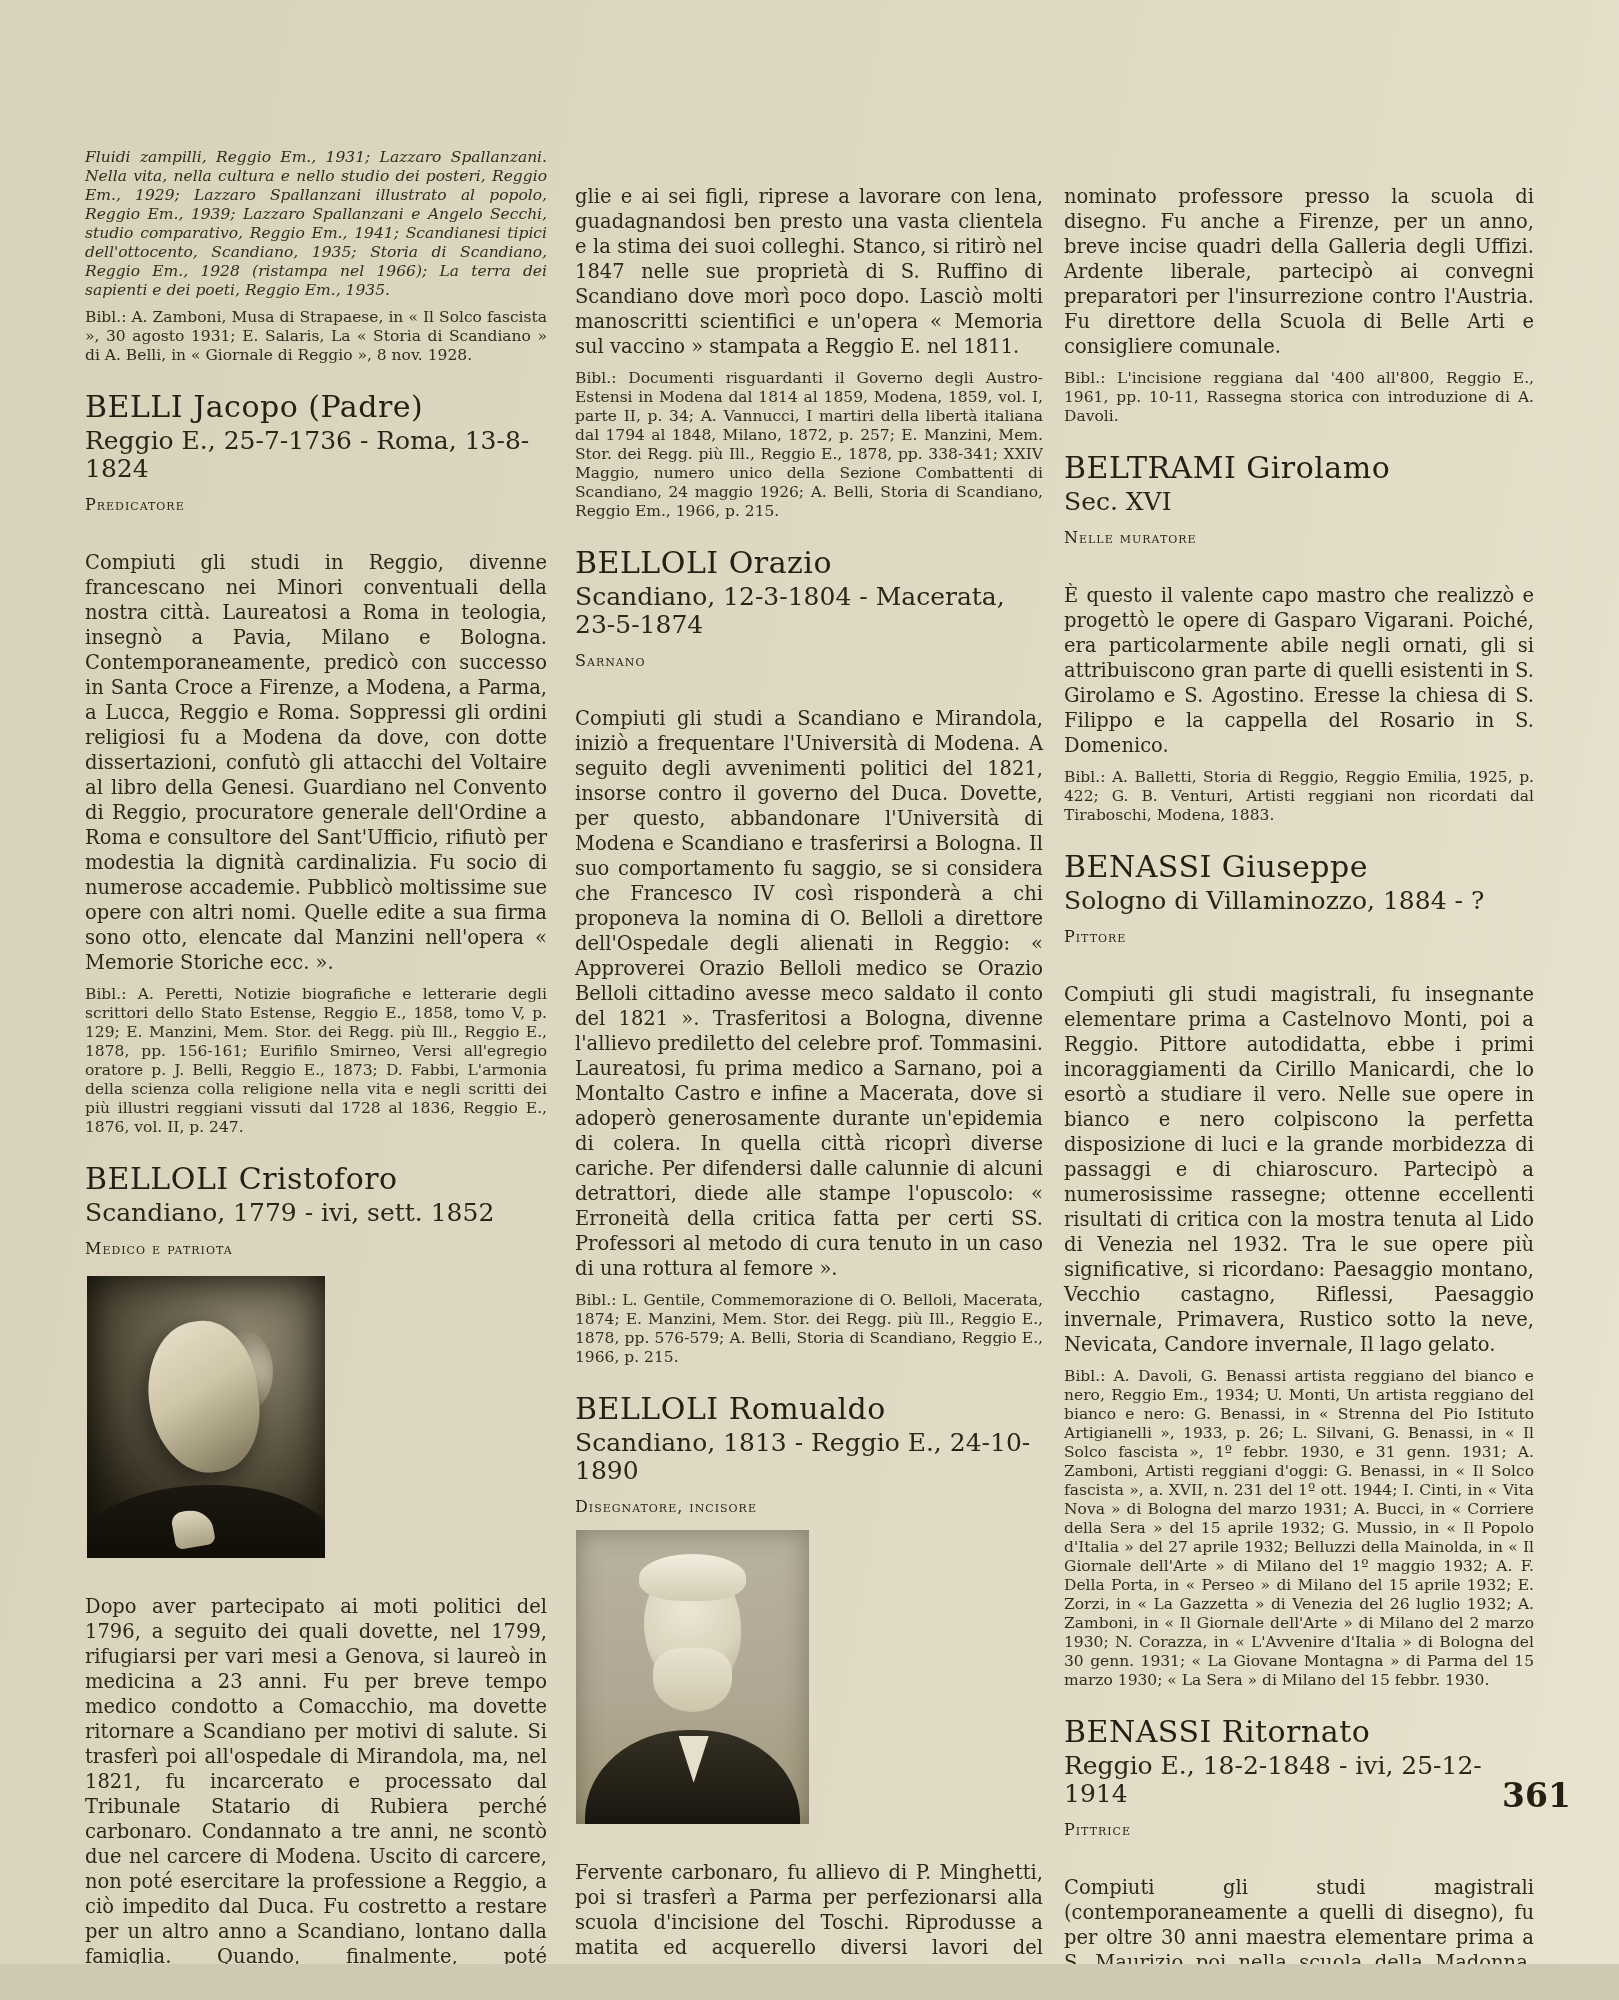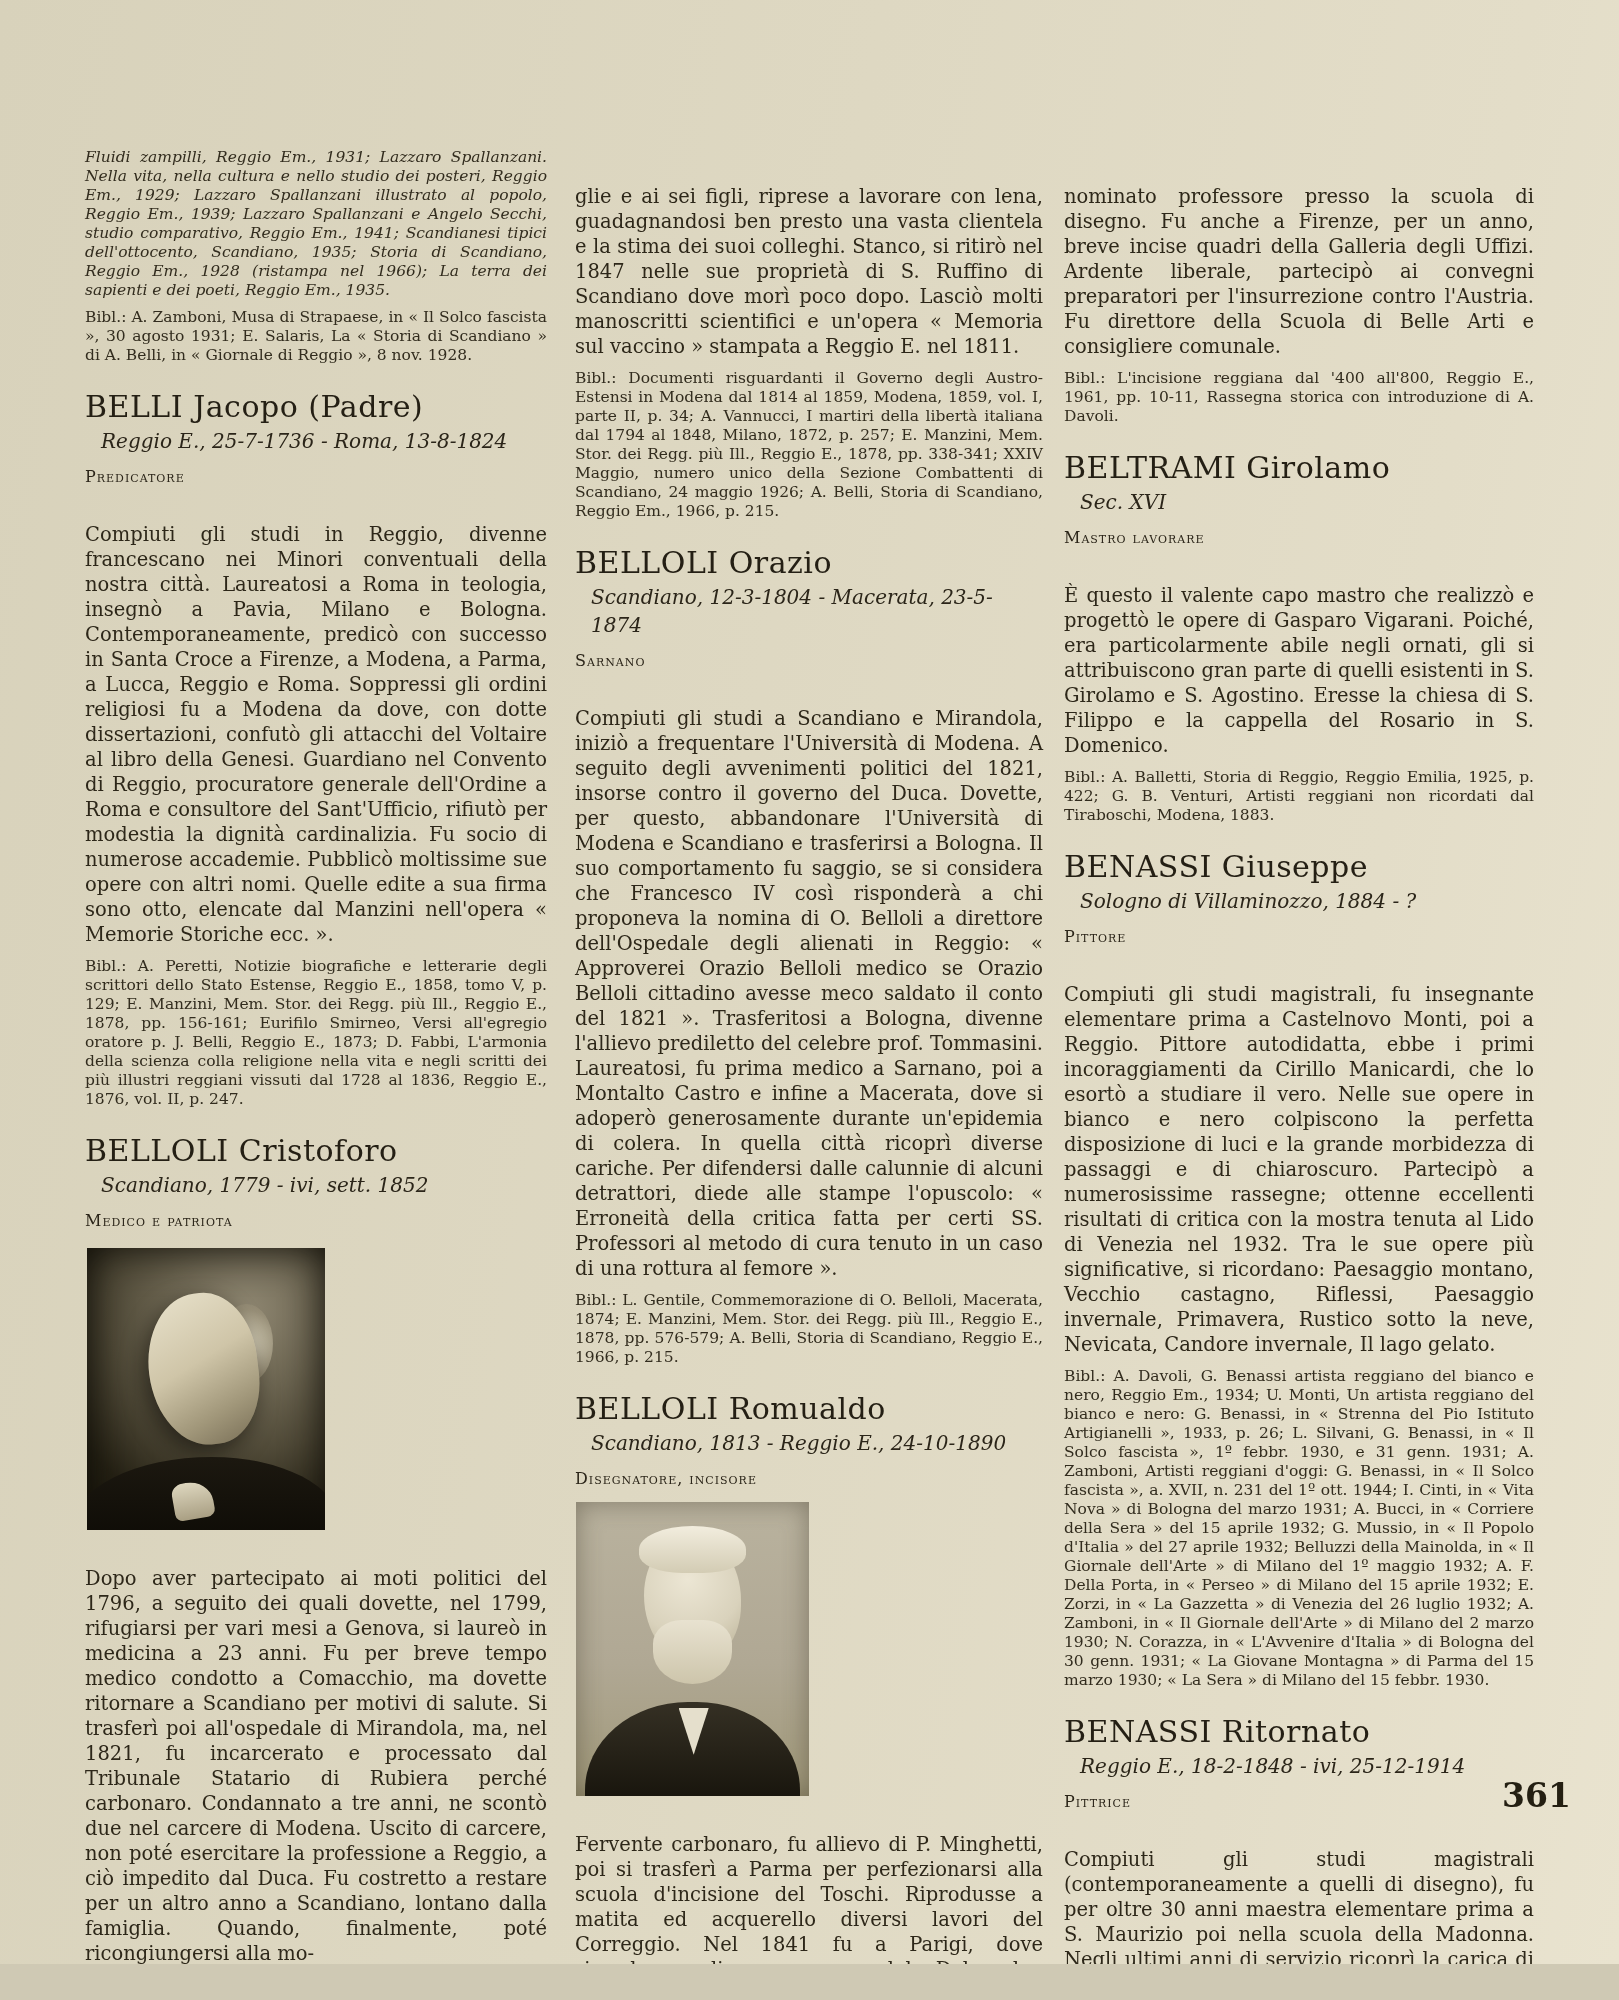--- a/index.html
+++ b/index.html
@@ -29,21 +29,21 @@
   .small-text{
     font-size:15.5px;line-height:19px;text-align:justify;
     margin-bottom:8px;color:#322c1e;
   }
   .italic{font-style:italic;}
   .entry{margin-top:24px;}
   .entry-name{
     font-size:30px;font-weight:normal;letter-spacing:.5px;
     margin:0 0 3px 0;color:#241f14;
   }
-  .entry-dates{font-size:20px;line-height:28px;margin:0 0 2px 16px;font-style:italic;}
+  .entry-dates{font-size:25px;line-height:28px;margin:0 0 2px 0;}
   .entry-prof{
     font-variant:small-caps;font-size:16px;letter-spacing:1px;
     margin:12px 0 14px 0;
   }
 
   
   .photo{position:relative;overflow:hidden;}
   .photo1{
     width:238px;height:282px;margin:18px 0 22px 2px;
     background:radial-gradient(circle at 68% 22%, #8d8570 0%, #6b6450 30%, #4f4937 52%, #262215 78%, #161309 100%);
@@ -169,21 +169,21 @@
     </section>
   </div>
 
   <div class="col col3">
     <p class="body-text">nominato professore presso la scuola di disegno. Fu anche a Firenze, per un anno, breve incise quadri della Galleria degli Uffizi. Ardente liberale, partecipò ai convegni preparatori per l'insurrezione contro l'Austria. Fu direttore della Scuola di Belle Arti e consigliere comunale.</p>
     <p class="small-text">Bibl.: L'incisione reggiana dal '400 all'800, Reggio E., 1961, pp. 10-11, Rassegna storica con introduzione di A. Davoli.</p>
 
     <section class="entry">
       <h2 class="entry-name">BELTRAMI Girolamo</h2>
       <p class="entry-dates">Sec. XVI</p>
-      <p class="entry-prof">Mastro lavorare</p>
+      <p class="entry-prof">Nelle muratore</p>
       <p class="body-text">È questo il valente capo mastro che realizzò e progettò le opere di Gasparo Vigarani. Poiché, era particolarmente abile negli ornati, gli si attribuiscono gran parte di quelli esistenti in S. Girolamo e S. Agostino. Eresse la chiesa di S. Filippo e la cappella del Rosario in S. Domenico.</p>
       <p class="small-text">Bibl.: A. Balletti, Storia di Reggio, Reggio Emilia, 1925, p. 422; G. B. Venturi, Artisti reggiani non ricordati dal Tiraboschi, Modena, 1883.</p>
     </section>
 
     <section class="entry">
       <h2 class="entry-name">BENASSI Giuseppe</h2>
       <p class="entry-dates">Sologno di Villaminozzo, 1884 - ?</p>
       <p class="entry-prof">Pittore</p>
       <p class="body-text">Compiuti gli studi magistrali, fu insegnante elementare prima a Castelnovo Monti, poi a Reggio. Pittore autodidatta, ebbe i primi incoraggiamenti da Cirillo Manicardi, che lo esortò a studiare il vero. Nelle sue opere in bianco e nero colpiscono la perfetta disposizione di luci e la grande morbidezza di passaggi e di chiaroscuro. Partecipò a numerosissime rassegne; ottenne eccellenti risultati di critica con la mostra tenuta al Lido di Venezia nel 1932. Tra le sue opere più significative, si ricordano: Paesaggio montano, Vecchio castagno, Riflessi, Paesaggio invernale, Primavera, Rustico sotto la neve, Nevicata, Candore invernale, Il lago gelato.</p>
       <p class="small-text">Bibl.: A. Davoli, G. Benassi artista reggiano del bianco e nero, Reggio Em., 1934; U. Monti, Un artista reggiano del bianco e nero: G. Benassi, in « Strenna del Pio Istituto Artigianelli », 1933, p. 26; L. Silvani, G. Benassi, in « Il Solco fascista », 1º febbr. 1930, e 31 genn. 1931; A. Zamboni, Artisti reggiani d'oggi: G. Benassi, in « Il Solco fascista », a. XVII, n. 231 del 1º ott. 1944; I. Cinti, in « Vita Nova » di Bologna del marzo 1931; A. Bucci, in « Corriere della Sera » del 15 aprile 1932; G. Mussio, in « Il Popolo d'Italia » del 27 aprile 1932; Belluzzi della Mainolda, in « Il Giornale dell'Arte » di Milano del 1º maggio 1932; A. F. Della Porta, in « Perseo » di Milano del 15 aprile 1932; E. Zorzi, in « La Gazzetta » di Venezia del 26 luglio 1932; A. Zamboni, in « Il Giornale dell'Arte » di Milano del 2 marzo 1930; N. Corazza, in « L'Avvenire d'Italia » di Bologna del 30 genn. 1931; « La Giovane Montagna » di Parma del 15 marzo 1930; « La Sera » di Milano del 15 febbr. 1930.</p>

